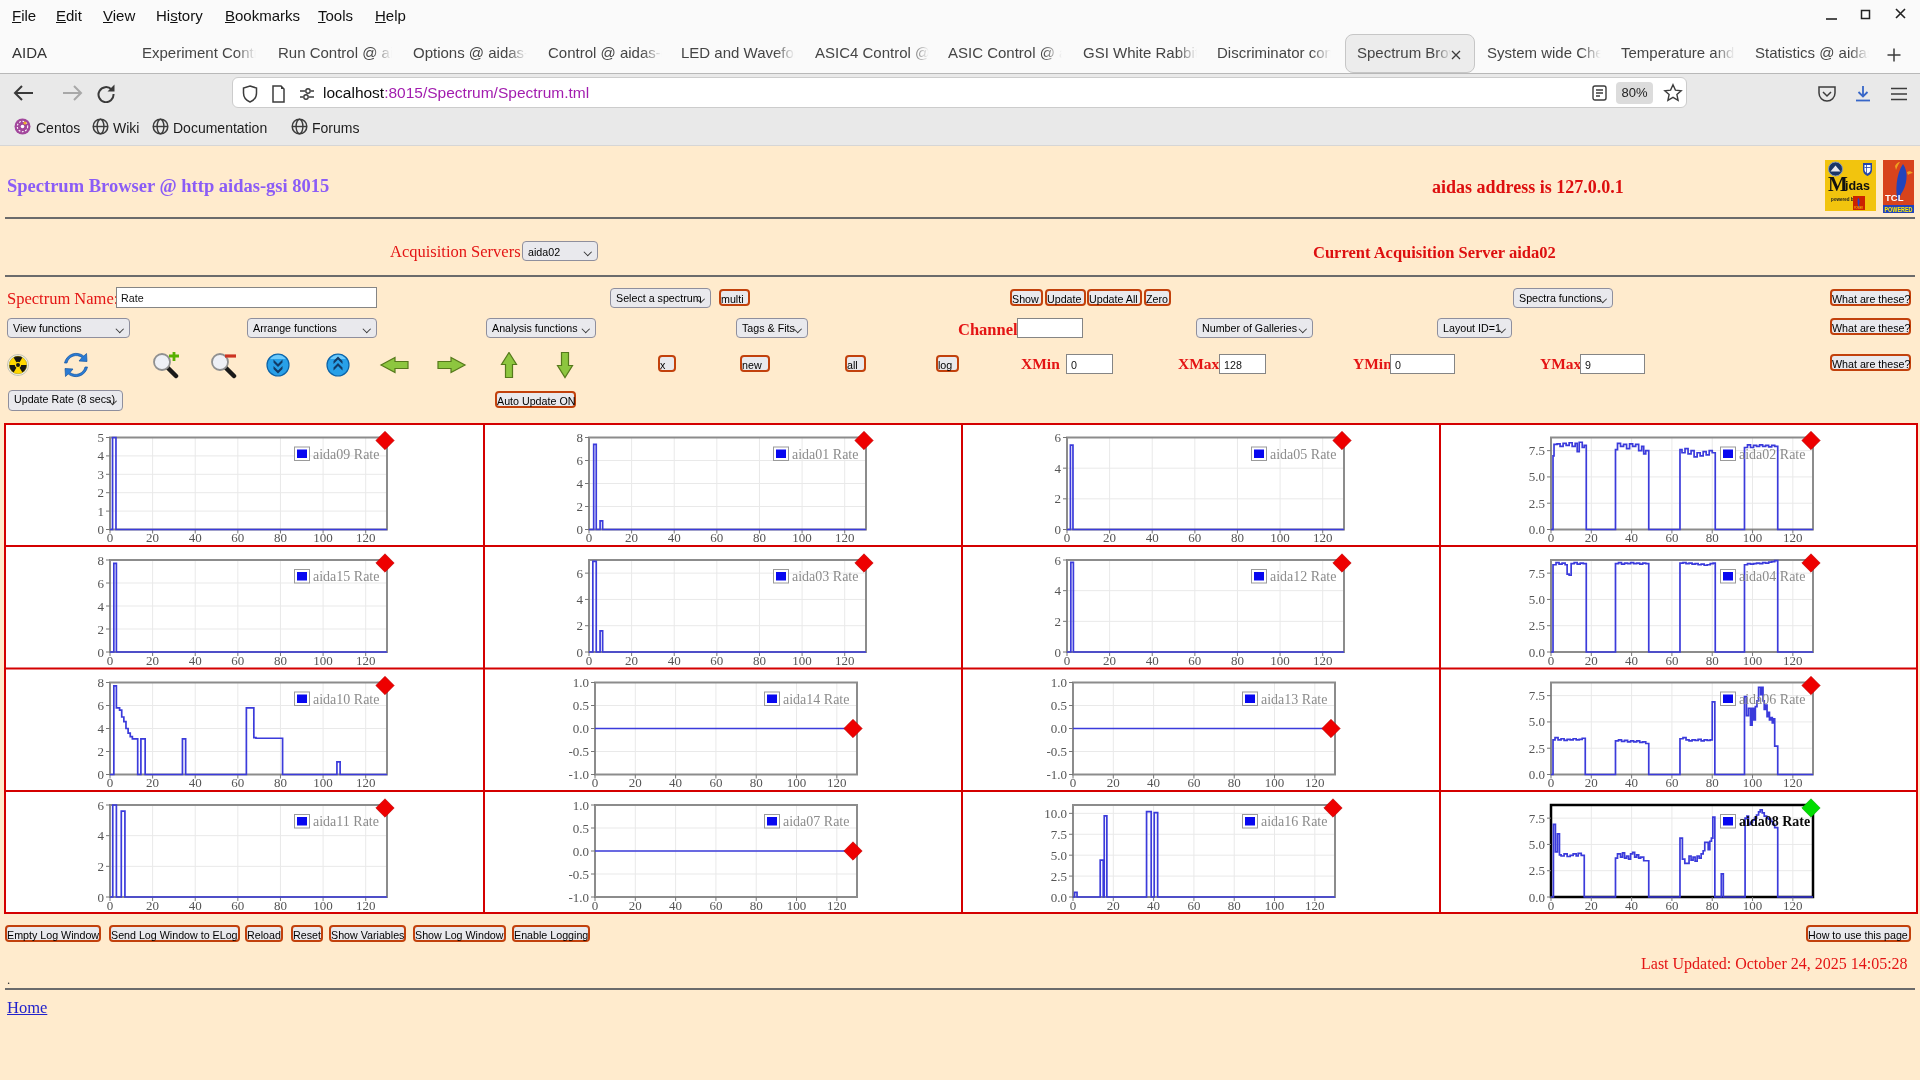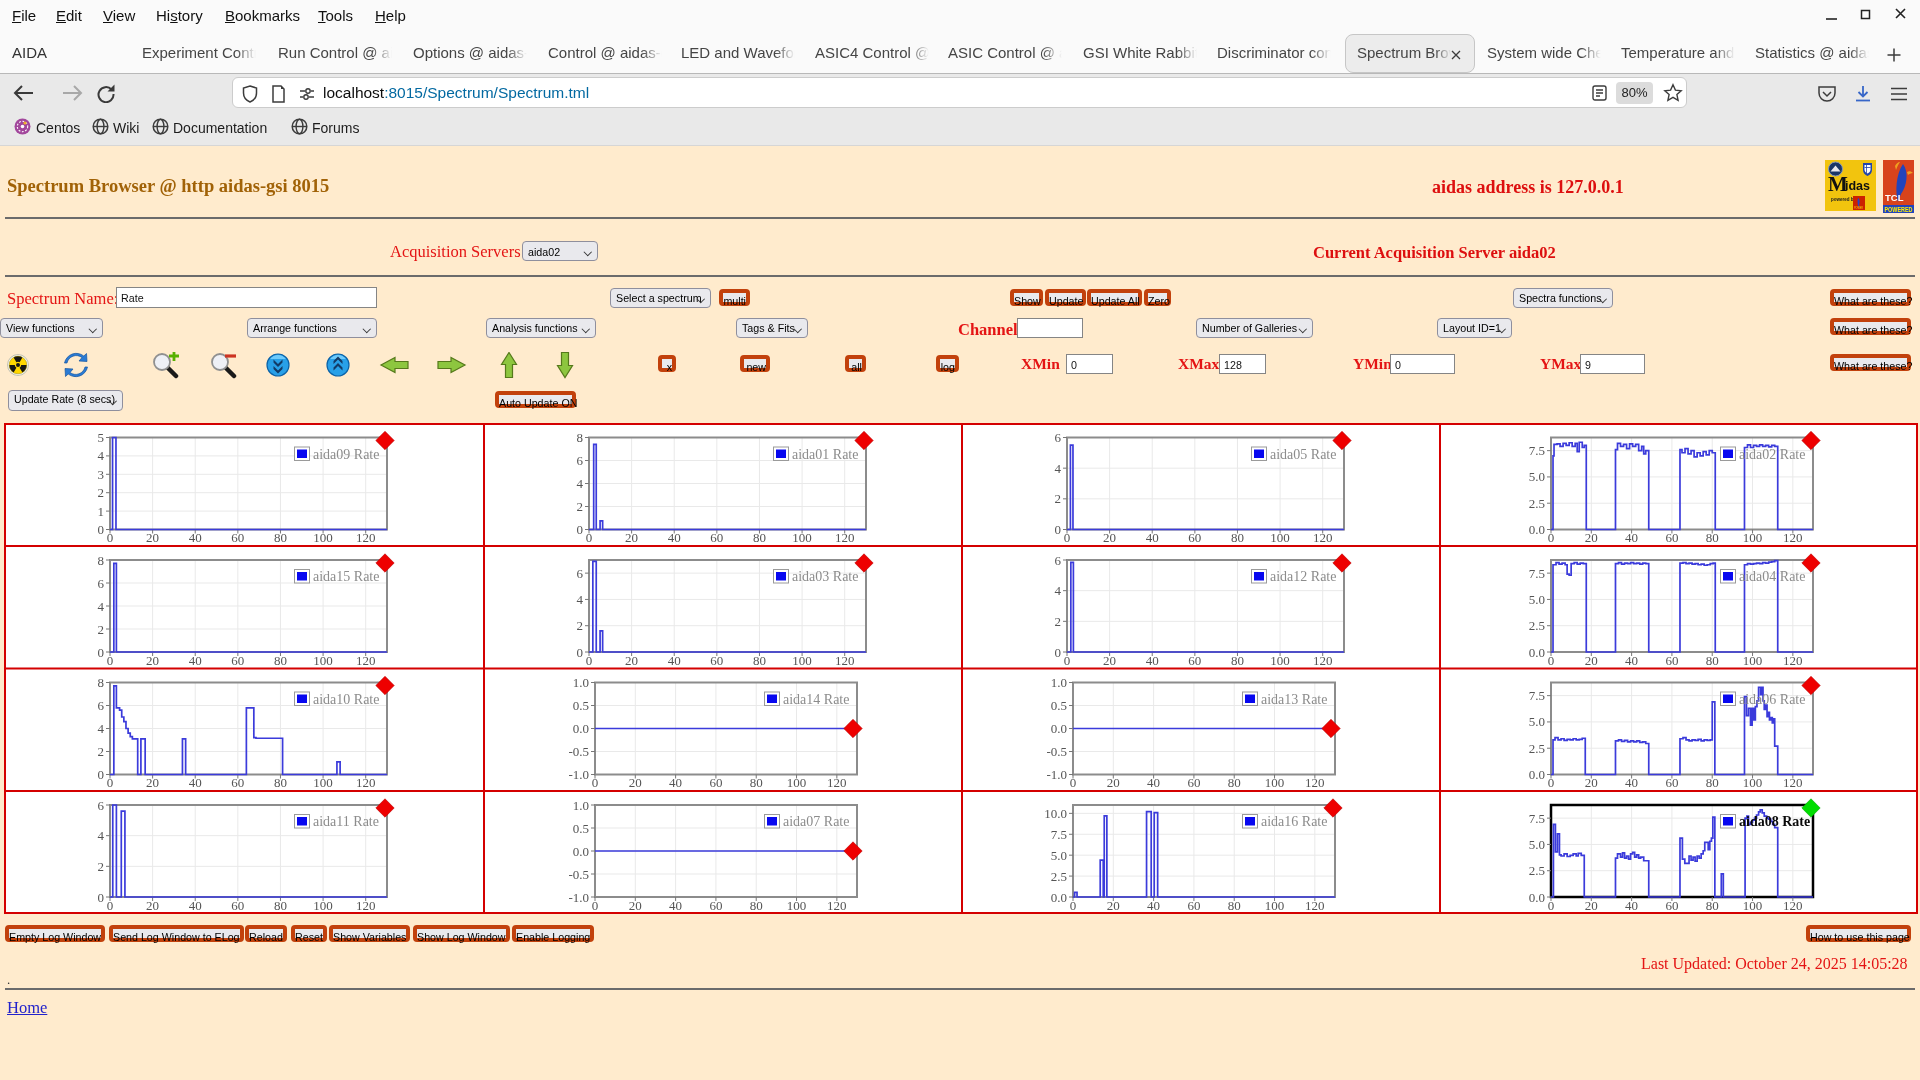--- a/index.html
+++ b/index.html
@@ -14,21 +14,21 @@
 .tabsep{position:absolute;left:0;top:73px;width:1920px;height:1px;background:#b8b8b8}
 .navbar{position:absolute;left:0;top:74px;width:1920px;height:39px;background:#e9e9e9}
 .urlbox{position:absolute;left:232px;top:77px;width:1455px;height:31px;background:#fff;border:1px solid #ccc;border-radius:6px}
 .bookbar{position:absolute;left:0;top:113px;width:1920px;height:33px;background:#e9e9e9;border-bottom:1px solid #d6d6d6}
 .bk{position:absolute;top:120px;font-size:14px;color:#1c1c1c}
 .page{position:absolute;left:0;top:146px;width:1920px;height:934px;background:#ffebcd}
 .red{position:absolute;color:#e41414;font-family:"Liberation Serif",serif;white-space:nowrap}
 .hr{position:absolute;left:5px;width:1910px;height:2px;background:#6b6b6b}
 .sel{position:absolute;background:#e9e9ed;border:1px solid #8f8f9d;border-radius:4px;font-size:10.7px;color:#000;font-family:"Liberation Sans",sans-serif;padding:3px 0 0 5px;height:20px;white-space:nowrap;overflow:hidden}
 .sel:after{content:"";position:absolute;right:7px;top:7px;width:4.5px;height:4.5px;border-right:1.3px solid #333;border-bottom:1.3px solid #333;transform:rotate(45deg)}
-.btn{position:absolute;background:#e9e9ed;border:4px solid #c2410c;border-radius:4px;font-size:10.7px;color:#000;text-align:right;padding-top:2px;height:17px;white-space:nowrap;font-family:"Liberation Sans",sans-serif}
+.btn{position:absolute;background:#e9e9ed;border:2px solid #c2410c;border-radius:4px;font-size:10.7px;color:#000;text-align:left;padding-top:2px;height:17px;white-space:nowrap;font-family:"Liberation Sans",sans-serif}
 .inp{position:absolute;background:#fff;border:1px solid #858585;font-size:10.7px;color:#111;padding:4px 0 0 4px;height:21px;font-family:"Liberation Sans",sans-serif}
 </style></head><body>
 <div id="root">
 <div class="page"></div>
 
 <div class="menubar">
 <span style="left:12px"><u>F</u>ile</span>
 <span style="left:56px"><u>E</u>dit</span>
 <span style="left:103px"><u>V</u>iew</span>
 <span style="left:156px">Hi<u>s</u>tory</span>
@@ -74,21 +74,21 @@
     </svg>
 <div class="urlbox"></div>
 <svg class="abs" style="left:242px;top:84px" width="80" height="20" viewBox="0 0 80 20">
       <path d="M8 2 L14.5 4 V9 C14.5 13.5 11.5 16.5 8 18 C4.5 16.5 1.5 13.5 1.5 9 V4 Z" fill="none" stroke="#3c3c3c" stroke-width="1.5"></path>
       <path d="M31 2 H39 L42 5 V18 H31 Z" fill="none" stroke="#3c3c3c" stroke-width="1.5"></path>
       <path d="M39 2 V5 H42 Z" fill="#3c3c3c"></path>
       <path d="M58 7 H63 M69 7 H72 M58 13 H61 M67 13 H72" stroke="#3c3c3c" stroke-width="1.5"></path>
       <circle cx="66" cy="7" r="2.2" fill="none" stroke="#3c3c3c" stroke-width="1.4"></circle>
       <circle cx="64" cy="13" r="2.2" fill="none" stroke="#3c3c3c" stroke-width="1.4"></circle>
     </svg>
-<span class="abs" style="left:323px;top:84px;font-size:15.5px;color:#0c0c0c">localhost<span style="color:#0369a1">:8015/Spectrum/Spectrum.tml</span></span>
+<span class="abs" style="left:323px;top:84px;font-size:15.5px;color:#0c0c0c">localhost<span style="color:#a21caf">:8015/Spectrum/Spectrum.tml</span></span>
 <svg class="abs" style="left:1592px;top:84px" width="16" height="18" viewBox="0 0 16 18">
       <rect x="1" y="2" width="13" height="14" rx="2" fill="none" stroke="#3c3c3c" stroke-width="1.4"></rect>
       <path d="M4 6 H11 M4 9 H11 M4 12 H8" stroke="#3c3c3c" stroke-width="1.3" fill="none"></path>
     </svg>
 <div class="abs" style="left:1616px;top:82px;width:37px;height:22px;background:#dcdcdc;border-radius:4px;text-align:center;font-size:13px;color:#222;padding-top:3px">80%</div>
 <svg class="abs" style="left:1663px;top:83px" width="20" height="20" viewBox="0 0 20 20">
       <path d="M10 1.8 L12.4 7.1 L18.2 7.7 L13.9 11.6 L15.1 17.3 L10 14.4 L4.9 17.3 L6.1 11.6 L1.8 7.7 L7.6 7.1 Z" fill="none" stroke="#3c3c3c" stroke-width="1.4"></path>
     </svg>
 <svg class="abs" style="left:1817px;top:84px" width="20" height="20" viewBox="0 0 20 20">
       <path d="M2 3 H18 V9 A8 8 0 0 1 2 9 Z" fill="none" stroke="#3c3c3c" stroke-width="1.5"></path>
@@ -120,21 +120,21 @@
       <ellipse cx="8.5" cy="8.5" rx="3.4" ry="7.3" fill="none" stroke="#3c3c3c" stroke-width="1.4"></ellipse>
       <path d="M1.2 8.5 H15.8" stroke="#3c3c3c" stroke-width="1.4"></path>
     </svg>
 <span class="bk" style="left:173px">Documentation</span>
 <svg class="abs" style="left:291px;top:118px" width="17" height="17" viewBox="0 0 17 17">
       <circle cx="8.5" cy="8.5" r="7.3" fill="none" stroke="#3c3c3c" stroke-width="1.5"></circle>
       <ellipse cx="8.5" cy="8.5" rx="3.4" ry="7.3" fill="none" stroke="#3c3c3c" stroke-width="1.4"></ellipse>
       <path d="M1.2 8.5 H15.8" stroke="#3c3c3c" stroke-width="1.4"></path>
     </svg>
 <span class="bk" style="left:312px">Forums</span>
-<div class="red" style="left:7px;top:176px;font-size:18.5px;font-weight:bold;color:#a16207">Spectrum Browser @ http aidas-gsi 8015</div>
+<div class="red" style="left:7px;top:176px;font-size:18.5px;font-weight:bold;color:#8b5cf6">Spectrum Browser @ http aidas-gsi 8015</div>
 <div class="red" style="left:1432px;top:177px;font-size:18px;font-weight:bold;color:#dd0f0f">aidas address is 127.0.0.1</div>
 <svg class="abs" style="left:1825px;top:160px" width="51" height="51" viewBox="0 0 51 51">
 <rect width="51" height="51" fill="#f2c40e"></rect>
 <circle cx="10.5" cy="9" r="7" fill="#1a3566"></circle>
       <path d="M5.5 11.5 L10.5 5.5 L15.5 11.5 Z" fill="#e8e8ee"></path>
       <circle cx="10.5" cy="9" r="7" fill="none" stroke="#8899bb" stroke-width="1"></circle>
 <path d="M38 3 h9 v7 c0 3 -2 5 -4.5 6 c-2.5 -1 -4.5 -3 -4.5 -6 Z" fill="#2244aa"></path>
       <path d="M39.5 5 h6 v4.5 c0 2 -1.3 3.3 -3 4 c-1.7 -0.7 -3 -2 -3 -4 Z" fill="#ffffff"></path>
       <path d="M39.5 7.5 h6 M41.5 5 v8" stroke="#2244aa" stroke-width="0.8" fill="none"></path>
 <text x="3" y="31" font-family="Liberation Serif,serif" font-size="21" font-weight="bold" fill="#111">M</text>
@@ -161,21 +161,21 @@
 <div class="red" style="left:7px;top:289px;font-size:16.5px">Spectrum Name:</div>
 <div class="inp" style="left:116px;top:287px;width:261px">Rate</div>
 <div class="sel" style="width:101px;left:610px;top:288px">Select a spectrum</div>
 <div class="btn" style="width:31px;left:719px;top:289px">multi</div>
 <div class="btn" style="width:33px;left:1010px;top:289px">Show</div>
 <div class="btn" style="width:41px;left:1045px;top:289px">Update</div>
 <div class="btn" style="width:55px;left:1087px;top:289px">Update All</div>
 <div class="btn" style="width:27px;left:1144px;top:289px">Zero</div>
 <div class="sel" style="width:100px;left:1513px;top:288px">Spectra functions</div>
 <div class="btn" style="width:81px;left:1830px;top:289px">What are these?</div>
-<div class="sel" style="left:0;top:318px;width:103px">View functions</div>
+<div class="sel" style="left:7px;top:318px;width:123px">View functions</div>
 <div class="sel" style="left:247px;top:318px;width:130px">Arrange functions</div>
 <div class="sel" style="width:110px;left:486px;top:318px">Analysis functions</div>
 <div class="sel" style="width:72px;left:736px;top:318px">Tags &amp; Fits</div>
 <div class="red" style="left:958px;top:320px;font-size:16.5px;font-weight:bold">Channel:</div>
 <div class="inp" style="left:1017px;top:318px;width:66px;height:20px"></div>
 <div class="sel" style="width:117px;left:1196px;top:318px">Number of Galleries</div>
 <div class="sel" style="width:75px;left:1437px;top:318px">Layout ID=1</div>
 <div class="btn" style="width:81px;left:1830px;top:318px">What are these?</div>
 <svg class="abs" style="left:0px;top:352px" width="600" height="27" viewBox="0 0 600 27">
 <g transform="translate(18,13)">

